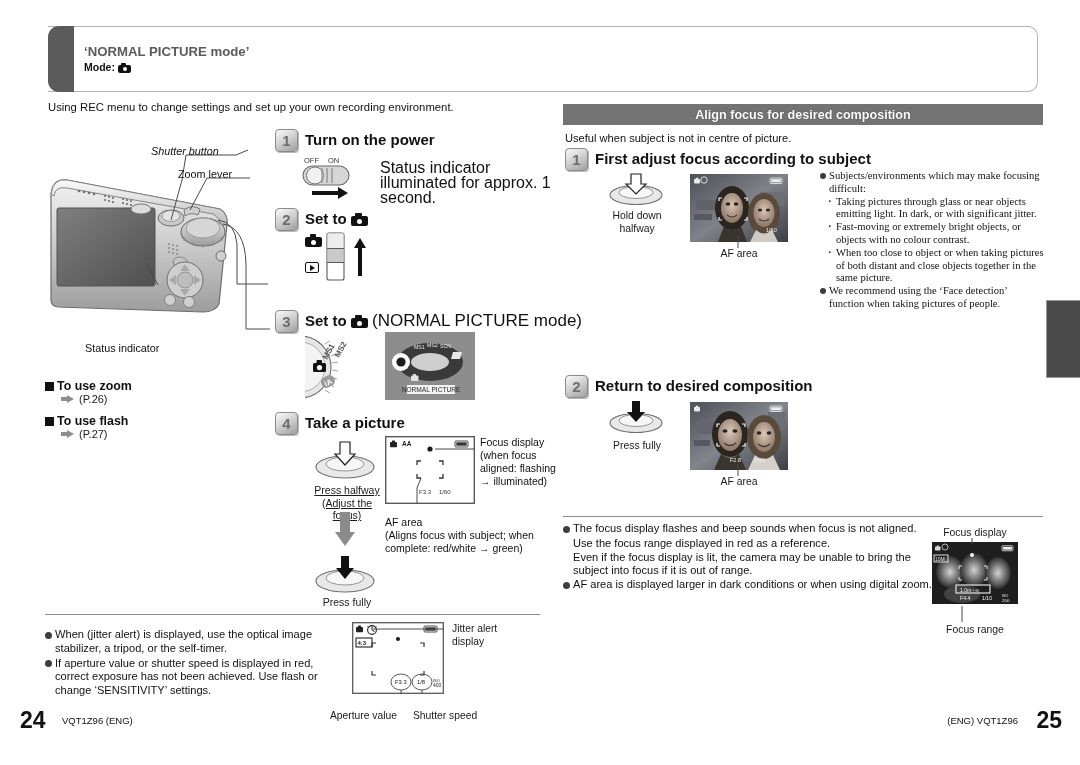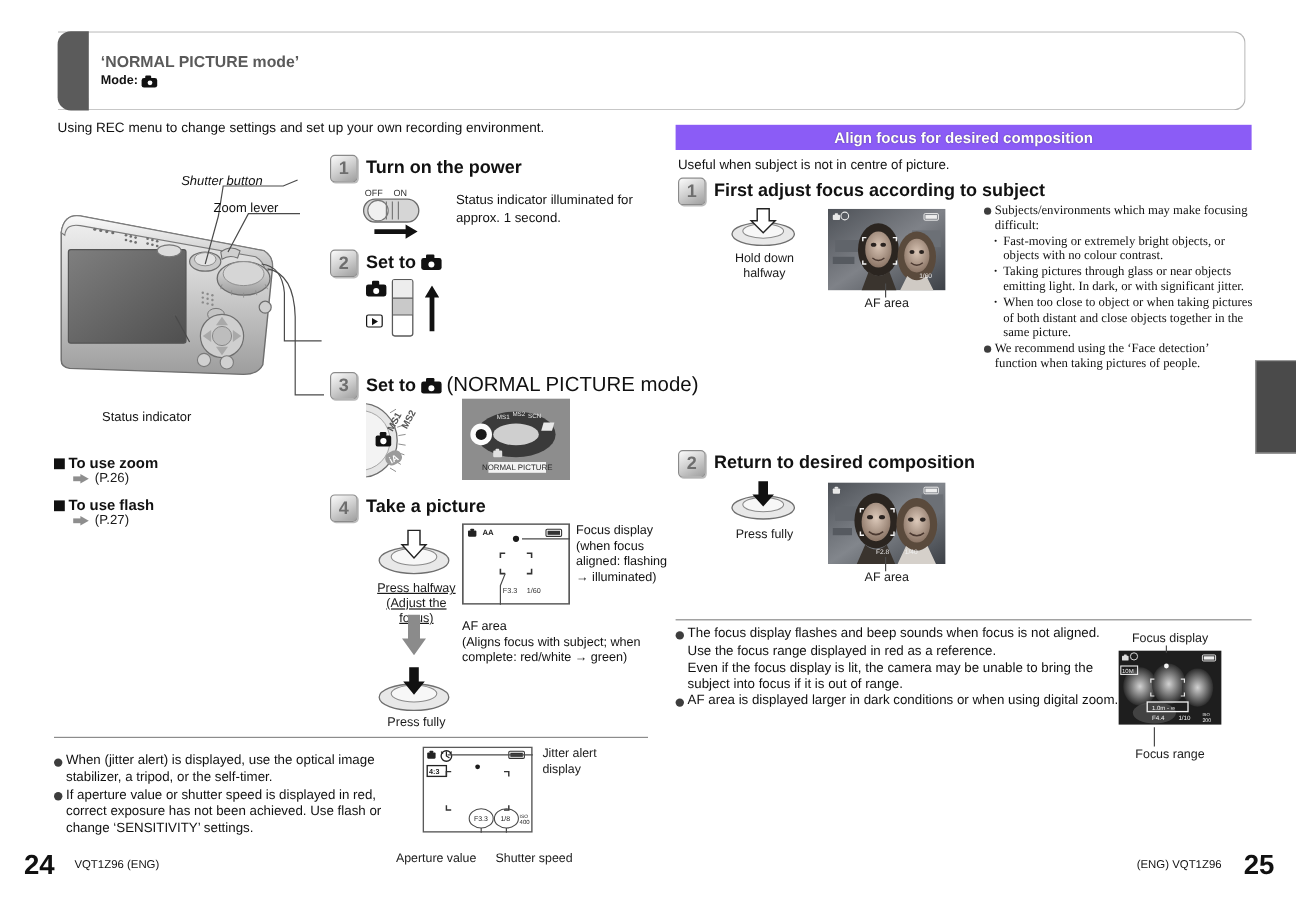--- a/index.html
+++ b/index.html
@@ -90,21 +90,21 @@
   
   .left-col { position:absolute; left:40px; top:124px; width:500px; height:480px; }
 
   .camera-art { position:absolute; left:5px; top:28px; width:215px; height:185px; }
 
   .lbl { position:absolute; font-size:10.8px; color:#111; white-space:nowrap; }
 
   
   .s1 { position:absolute; left:235px; top:5px; }
   .pwr-switch { position:absolute; left:262px; top:30px; width:60px; height:46px; }
-  .s1-text { position:absolute; left:340px; top:36px; font-size:11px; line-height:15px; color:#111; width:175px; }
+  .s1-text { position:absolute; left:340px; top:36px; font-size:16px; line-height:15px; color:#111; width:175px; }
 
   .s2 { position:absolute; left:235px; top:84px; }
   .s2-art { position:absolute; left:265px; top:108px; width:70px; height:52px; }
 
   .s3 { position:absolute; left:235px; top:186px; }
   .dial-art { position:absolute; left:265px; top:212px; width:70px; height:62px; }
   .dial-lcd { position:absolute; left:345px; top:208px; width:90px; height:68px; }
 
   .s4 { position:absolute; left:235px; top:288px; }
   .btn-half { position:absolute; left:272px; top:316px; width:66px; height:40px; }
@@ -136,21 +136,21 @@
   .bullet::before {
     content:""; width:7px; height:7px; border-radius:50%; background:#3d3d3d;
     flex:none; margin-top:3.5px;
   }
   .jitter-lcd { position:absolute; left:352px; top:622px; width:92px; height:72px; }
   .jitter-lbl { position:absolute; left:452px; top:623px; font-size:10.3px; line-height:12.5px; }
   .ap-lbl { position:absolute; left:330px; top:710px; font-size:10.3px; }
   .ss-lbl { position:absolute; left:413px; top:710px; font-size:10.3px; }
   .sect-bar {
     position:absolute; left:563px; top:104px; width:480px; height:21px;
-    background:#8b5cf6; color:#fff; font-size:12.6px; font-weight:bold;
+    background:#737373; color:#fff; font-size:12.6px; font-weight:bold;
     display:flex; align-items:center; justify-content:center;
     text-shadow:0 0 1px rgba(0,0,0,.6);
   }
   .r-intro { position:absolute; left:565px; top:132px; font-size:11.1px; color:#111; }
 
   .r1 { position:absolute; left:565px; top:148px; }
   .r1-btn { position:absolute; left:607px; top:172px; width:58px; height:34px; }
   .r1-lbl { position:absolute; left:600px; top:210px; width:74px; text-align:center; font-size:10.4px; line-height:12.5px; }
   .photo1 { position:absolute; left:690px; top:174px; width:98px; height:68px; }
   .photo1-lbl { position:absolute; left:690px; top:248px; width:98px; text-align:center; font-size:10.4px; }
@@ -611,22 +611,22 @@
         <path d="M54,46 h3 v-3"></path>
     </g>
   </svg>
   <svg style="position:absolute;left:690px;top:236px;" width="100" height="16">
     <path d="M48,0 v12" stroke="#4a4a4a" stroke-width="1"></path>
   </svg>
   <div class="photo1-lbl">AF area</div>
 
   <div class="r1-notes">
     <div class="bullet-sm">Subjects/environments which may make focusing difficult:</div>
+    <div class="sub-bullet">Taking pictures through glass or near objects emitting light. In dark, or with significant jitter.</div>
     <div class="sub-bullet">Fast-moving or extremely bright objects, or objects with no colour contrast.</div>
-    <div class="sub-bullet">Taking pictures through glass or near objects emitting light. In dark, or with significant jitter.</div>
     <div class="sub-bullet">When too close to object or when taking pictures of both distant and close objects together in the same picture.</div>
     <div class="bullet-sm">We recommend using the ‘Face detection’ function when taking pictures of people.</div>
   </div>
 
   <div class="r2 step-head">
     <div class="step-badge">2</div>
     <div class="step-title">Return to desired composition</div>
   </div>
   <svg class="r2-btn" viewBox="0 0 58 34">
     <ellipse cx="29" cy="23" rx="26" ry="9.5" fill="#e8e8e8" stroke="#6f6f6f" stroke-width="1.1"></ellipse>

